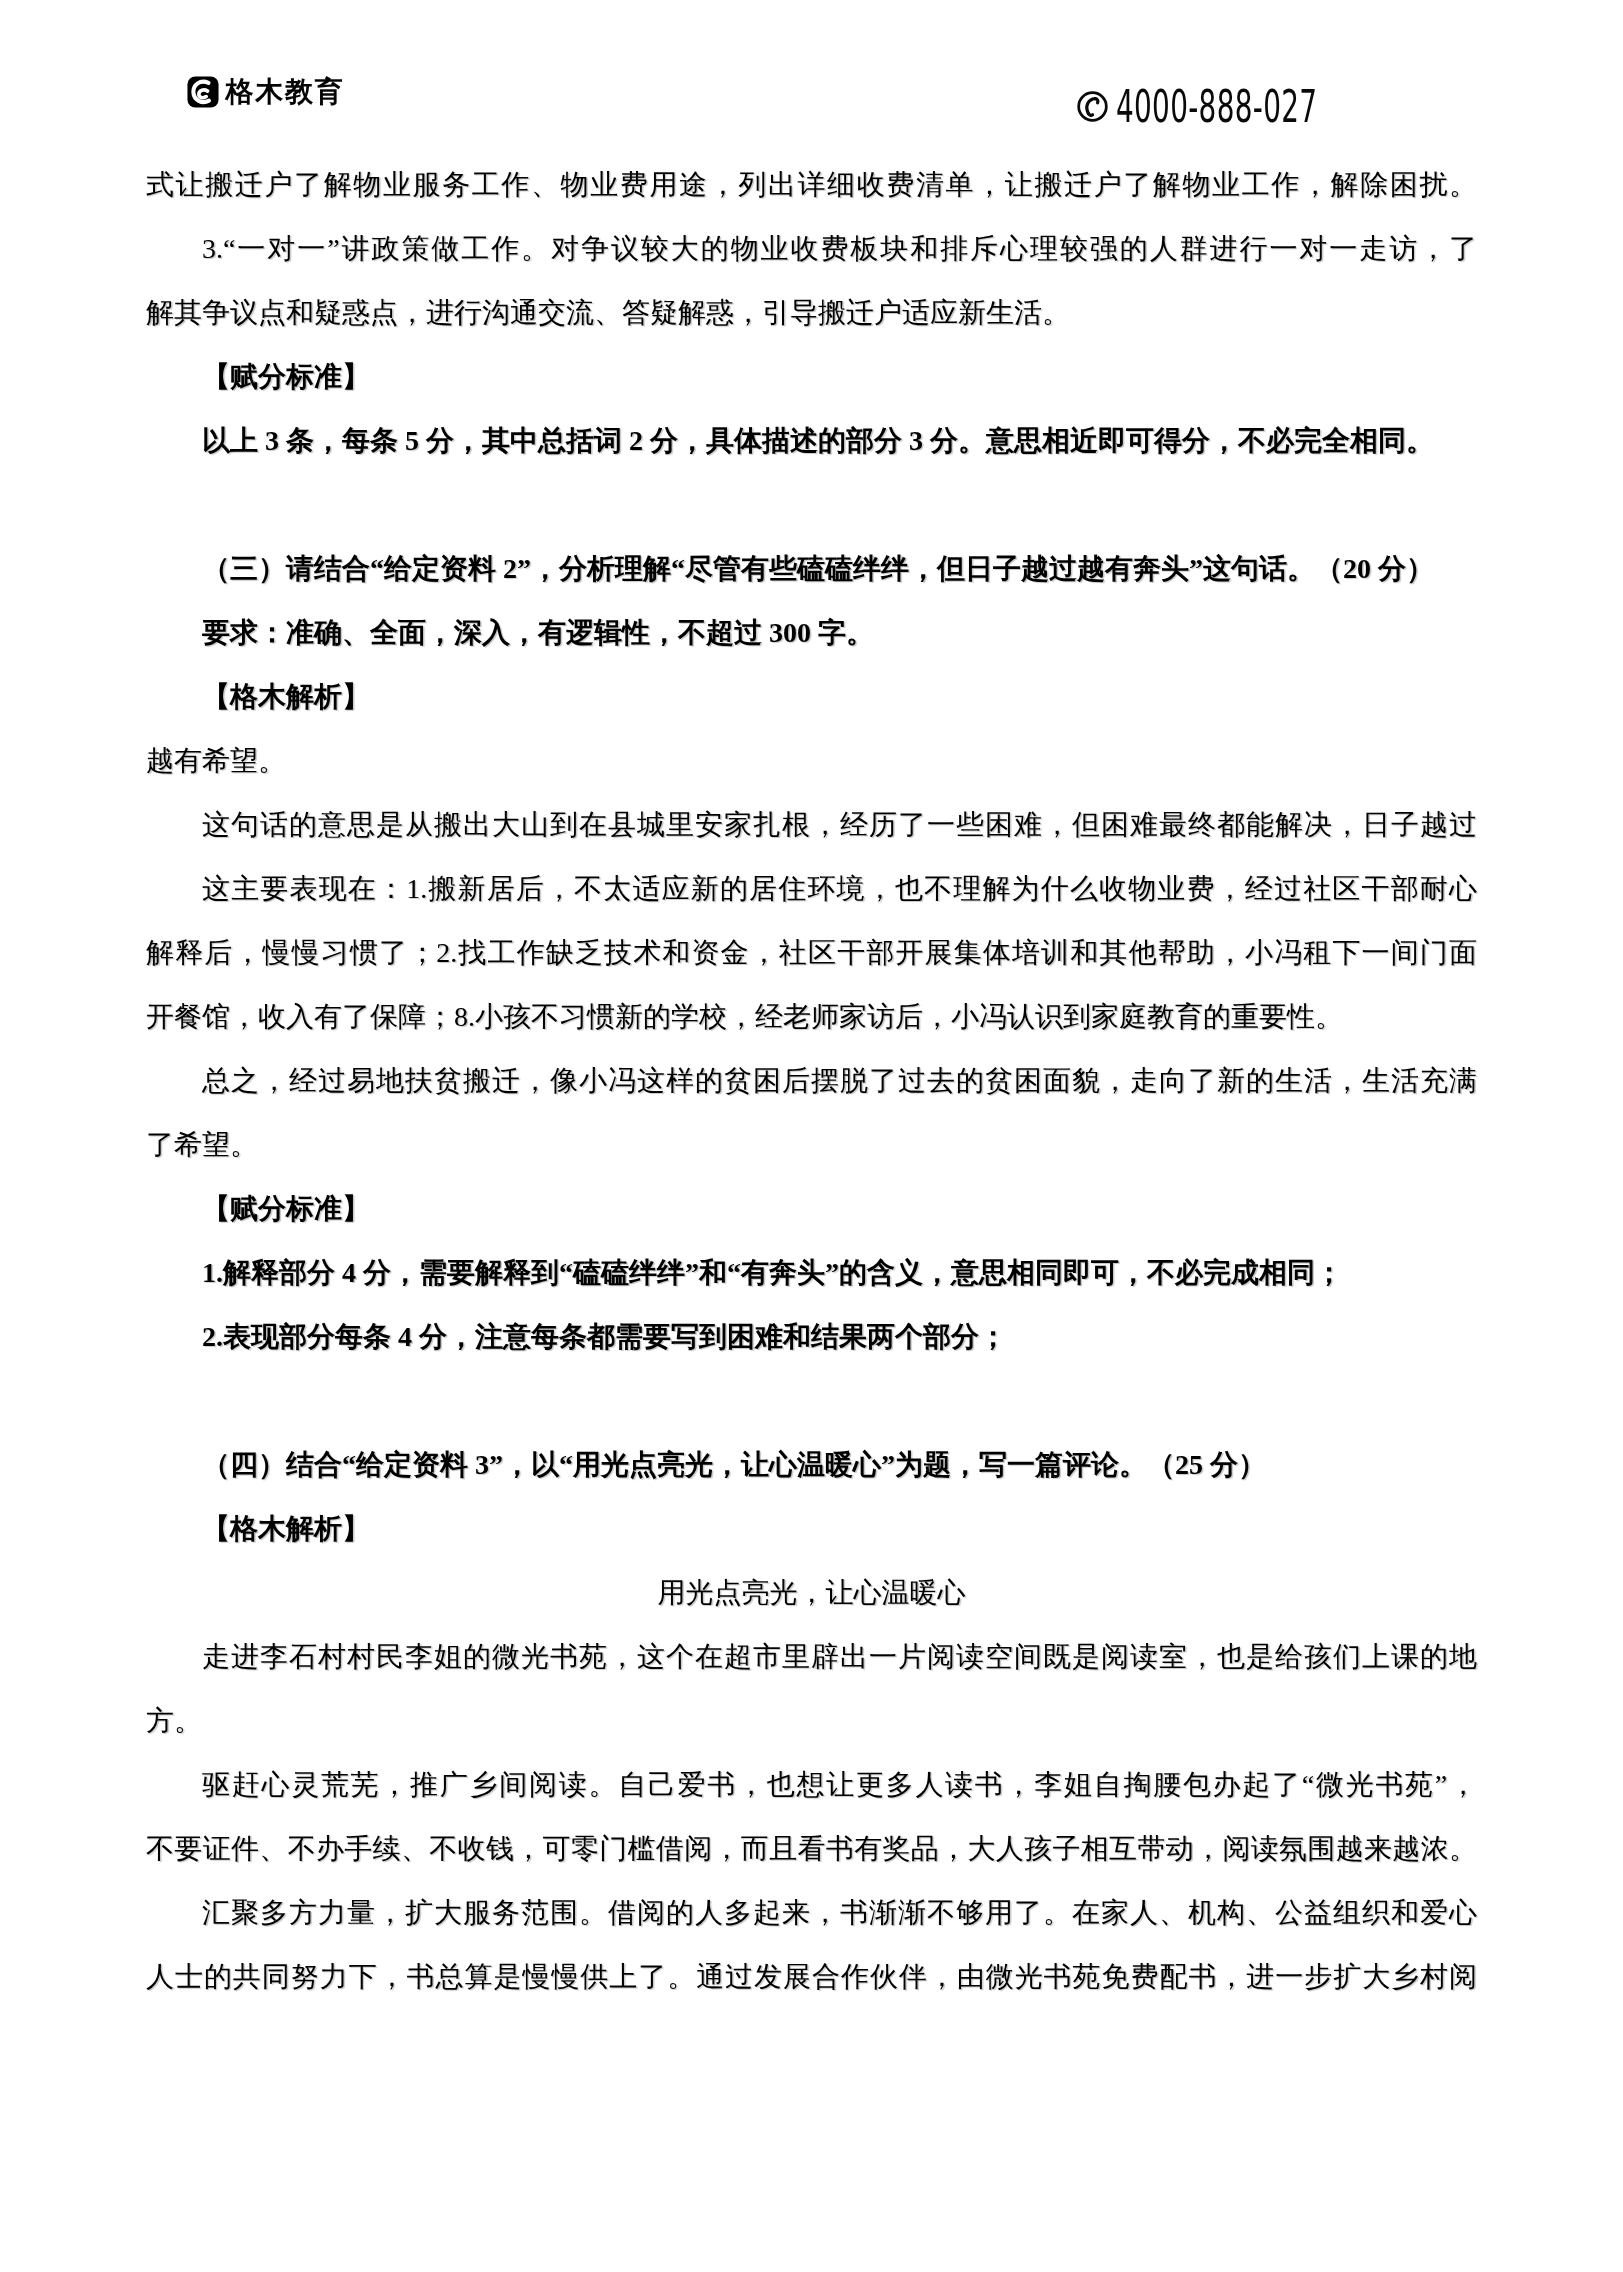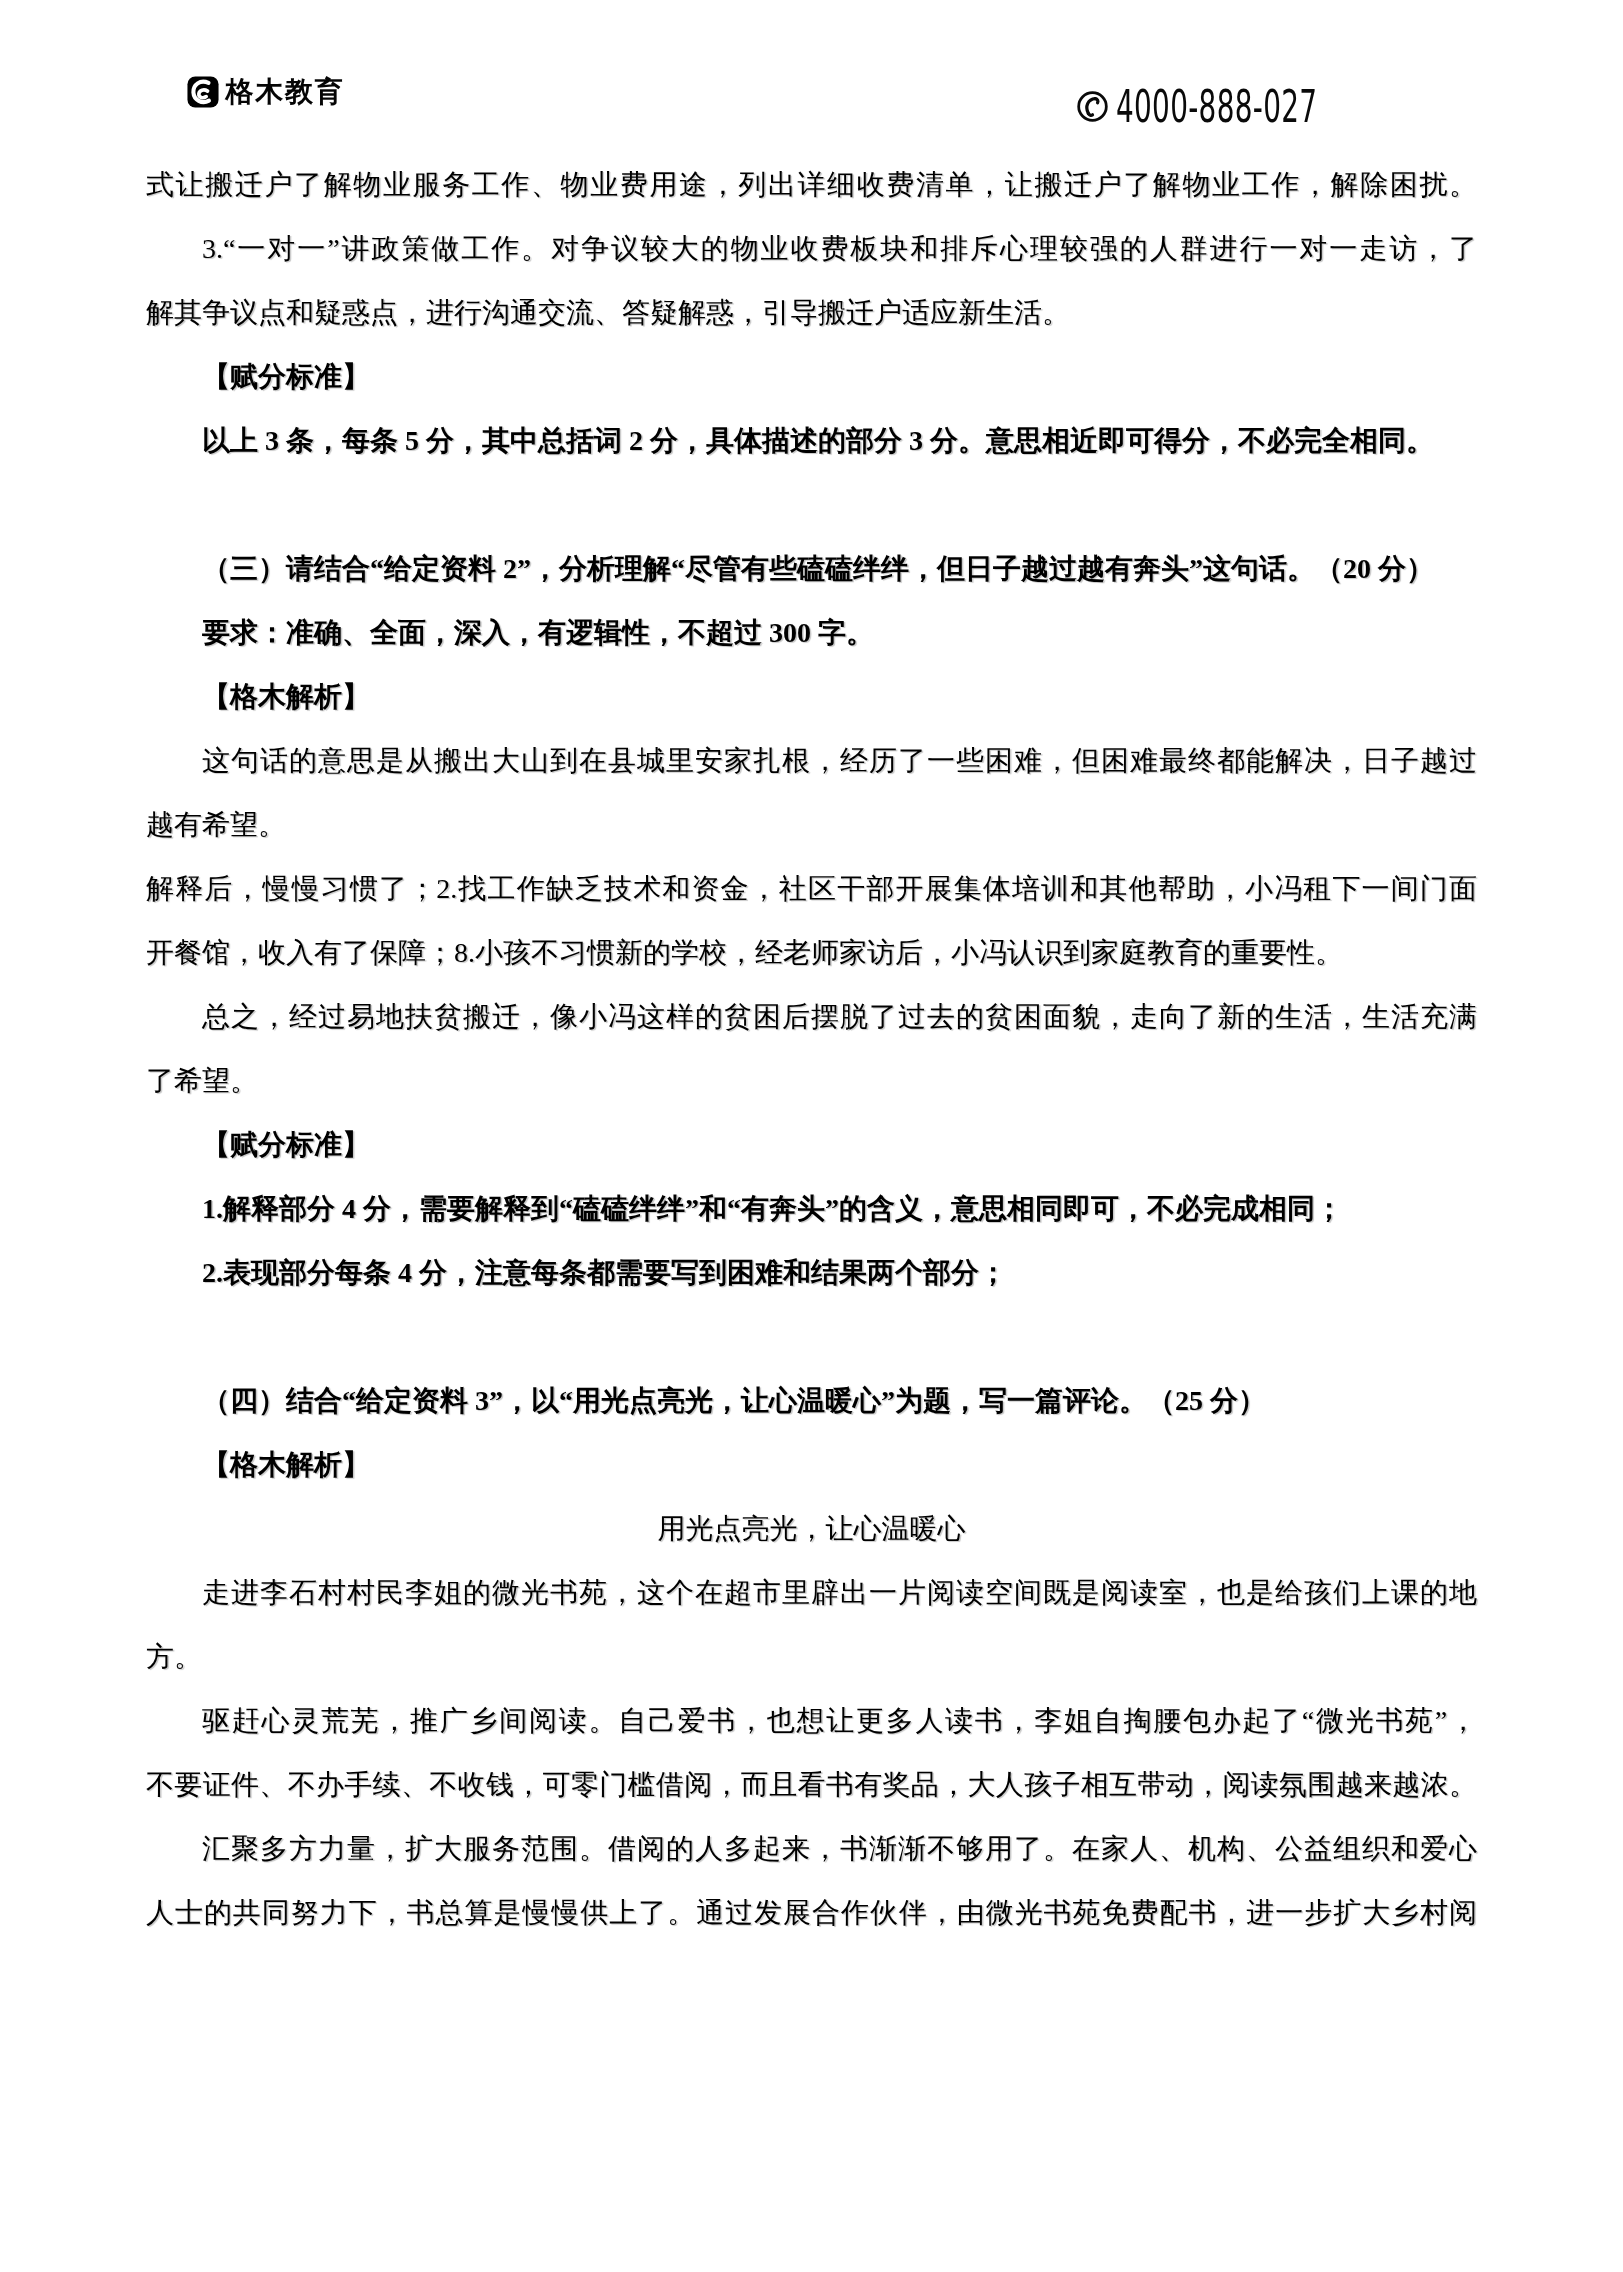--- a/index.html
+++ b/index.html
@@ -75,22 +75,23 @@
   <div class="doc">
     <div class="line j">式让搬迁户了解物业服务工作、物业费用途，列出详细收费清单，让搬迁户了解物业工作，解除困扰。</div>
     <div class="line indent j">3.“一对一”讲政策做工作。对争议较大的物业收费板块和排斥心理较强的人群进行一对一走访，了</div>
     <div class="line">解其争议点和疑惑点，进行沟通交流、答疑解惑，引导搬迁户适应新生活。</div>
     <div class="line indent bold">【赋分标准】</div>
     <div class="line indent bold">以上 3 条，每条 5 分，其中总括词 2 分，具体描述的部分 3 分。意思相近即可得分，不必完全相同。</div>
     <div class="line blank"></div>
     <div class="line indent bold">（三）请结合“给定资料 2”，分析理解“尽管有些磕磕绊绊，但日子越过越有奔头”这句话。（20 分）</div>
     <div class="line indent bold">要求：准确、全面，深入，有逻辑性，不超过 300 字。</div>
     <div class="line indent bold">【格木解析】</div>
+    <div class="line">越有希望。</div>
     <div class="line indent j">这句话的意思是从搬出大山到在县城里安家扎根，经历了一些困难，但困难最终都能解决，日子越过</div>
-    <div class="line">越有希望。</div>
+    <div class="line indent j">这主要表现在：1.搬新居后，不太适应新的居住环境，也不理解为什么收物业费，经过社区干部耐心</div>
     <div class="line j">解释后，慢慢习惯了；2.找工作缺乏技术和资金，社区干部开展集体培训和其他帮助，小冯租下一间门面</div>
     <div class="line">开餐馆，收入有了保障；8.小孩不习惯新的学校，经老师家访后，小冯认识到家庭教育的重要性。</div>
     <div class="line indent j">总之，经过易地扶贫搬迁，像小冯这样的贫困后摆脱了过去的贫困面貌，走向了新的生活，生活充满</div>
     <div class="line">了希望。</div>
     <div class="line indent bold">【赋分标准】</div>
     <div class="line indent bold">1.解释部分 4 分，需要解释到“磕磕绊绊”和“有奔头”的含义，意思相同即可，不必完成相同；</div>
     <div class="line indent bold">2.表现部分每条 4 分，注意每条都需要写到困难和结果两个部分；</div>
     <div class="line blank"></div>
     <div class="line indent bold">（四）结合“给定资料 3”，以“用光点亮光，让心温暖心”为题，写一篇评论。（25 分）</div>
     <div class="line indent bold">【格木解析】</div>

